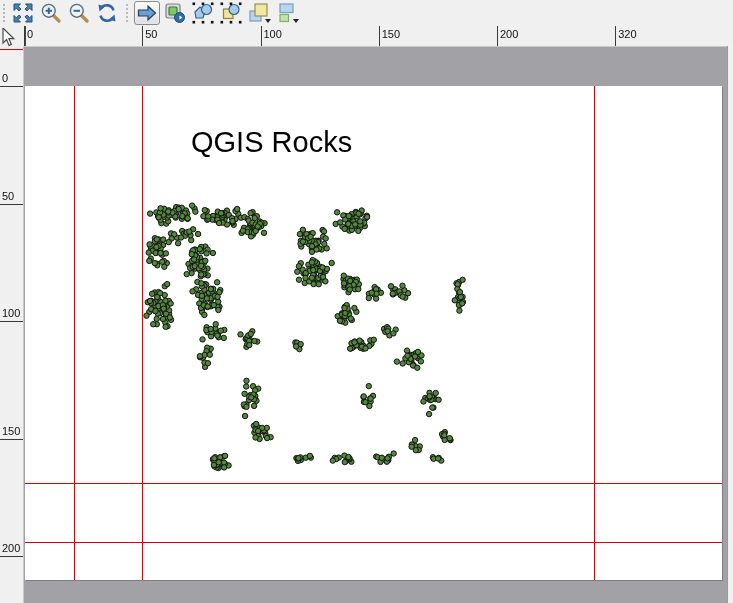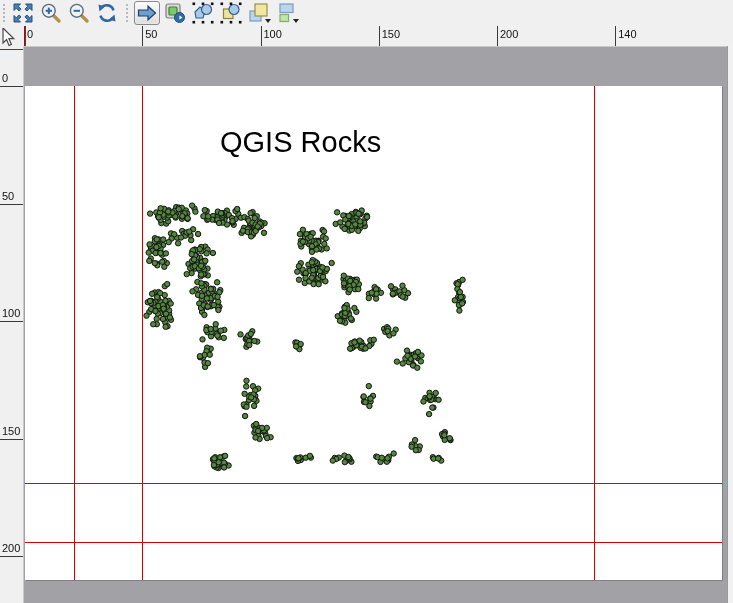--- a/index.html
+++ b/index.html
@@ -190,41 +190,41 @@
       <div class="h-lab" style="left: 4px;">0</div>
       <div class="h-tick" style="left: 119.25px;"></div>
       <div class="h-lab" style="left: 122.25px;">50</div>
       <div class="h-tick" style="left: 237.5px;"></div>
       <div class="h-lab" style="left: 240.5px;">100</div>
       <div class="h-tick" style="left: 355.75px;"></div>
       <div class="h-lab" style="left: 358.75px;">150</div>
       <div class="h-tick" style="left: 474px;"></div>
       <div class="h-lab" style="left: 477px;">200</div>
       <div class="h-tick" style="left: 592.25px;"></div>
-      <div class="h-lab" style="left: 595.25px;">140</div>
+      <div class="h-lab" style="left: 595.25px;">320</div>
       <div id="h-cursor-ind" style="left: 2px;"></div>
     </div>
   <div id="v-ruler">
       <div class="v-tick" style="top: 40px;"></div>
       <div class="v-lab" style="top: 26px;">0</div>
       <div class="v-tick" style="top: 157.5px;"></div>
       <div class="v-lab" style="top: 143.5px;">50</div>
       <div class="v-tick" style="top: 275px;"></div>
       <div class="v-lab" style="top: 261px;">100</div>
       <div class="v-tick" style="top: 392.5px;"></div>
       <div class="v-lab" style="top: 378.5px;">150</div>
       <div class="v-tick" style="top: 510px;"></div>
       <div class="v-lab" style="top: 496px;">200</div>
       <div id="v-cursor-ind" style="top: 3px;"></div>
     </div>
 
   <div id="canvas" style="background: rgb(162, 162, 166);">
     <div id="paper" style="left: 2px; top: 40px; width: 697px; height: 494px; background: rgb(255, 255, 255);"></div>
     <div id="map-item" style="left: 125px; top: 154px; width: 330px; height: 280px;"></div>
-    <div id="label-item" style="left: 197px; top: 80px;">QGIS Rocks</div>
+    <div id="label-item" style="left: 168px; top: 80px;">QGIS Rocks</div>
     <svg id="points-svg" width="710" height="557">
         <circle cx="143.2" cy="177.6" r="2.7" fill="#54883f" stroke="#141414" stroke-width="1"></circle>
         <circle cx="127.1" cy="167.6" r="2.7" fill="#54883f" stroke="#141414" stroke-width="1"></circle>
         <circle cx="136.7" cy="166.5" r="2.7" fill="#54883f" stroke="#141414" stroke-width="1"></circle>
         <circle cx="163.0" cy="164.5" r="2.7" fill="#54883f" stroke="#141414" stroke-width="1"></circle>
         <circle cx="138.3" cy="177.1" r="2.7" fill="#54883f" stroke="#141414" stroke-width="1"></circle>
         <circle cx="161.7" cy="169.7" r="2.7" fill="#54883f" stroke="#141414" stroke-width="1"></circle>
         <circle cx="144.7" cy="169.8" r="2.7" fill="#54883f" stroke="#141414" stroke-width="1"></circle>
         <circle cx="171.5" cy="162.5" r="2.7" fill="#54883f" stroke="#141414" stroke-width="1"></circle>
         <circle cx="145.2" cy="175.3" r="2.7" fill="#54883f" stroke="#141414" stroke-width="1"></circle>

